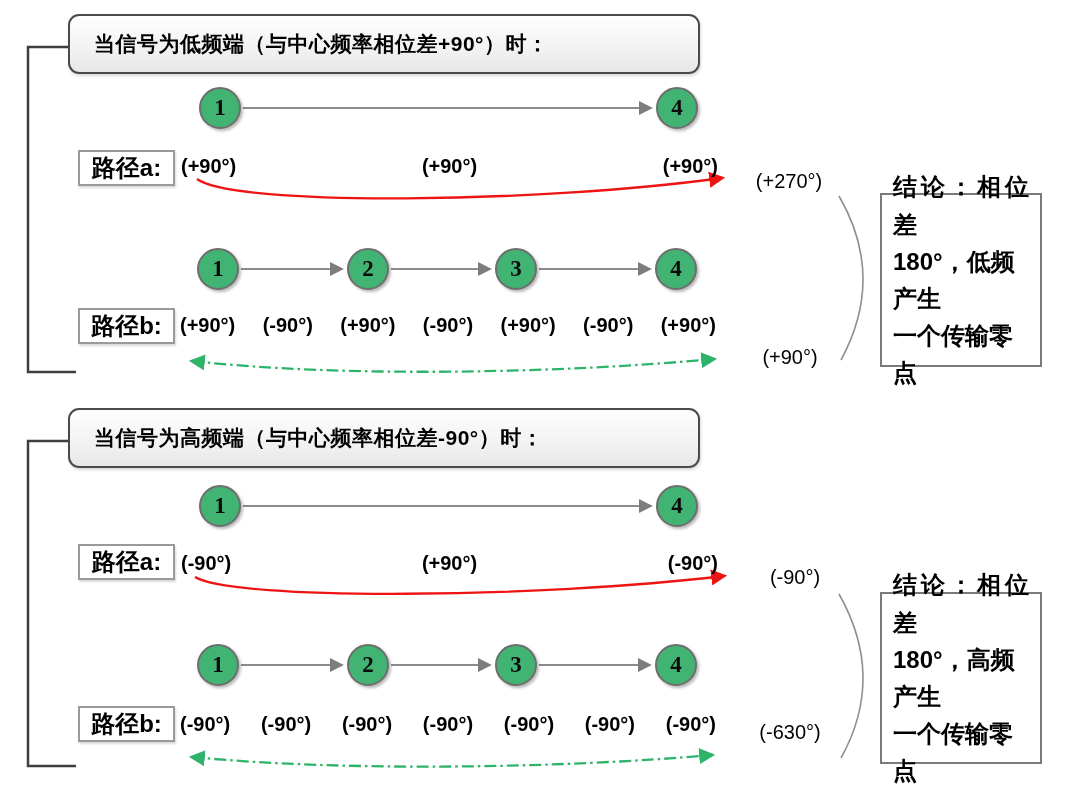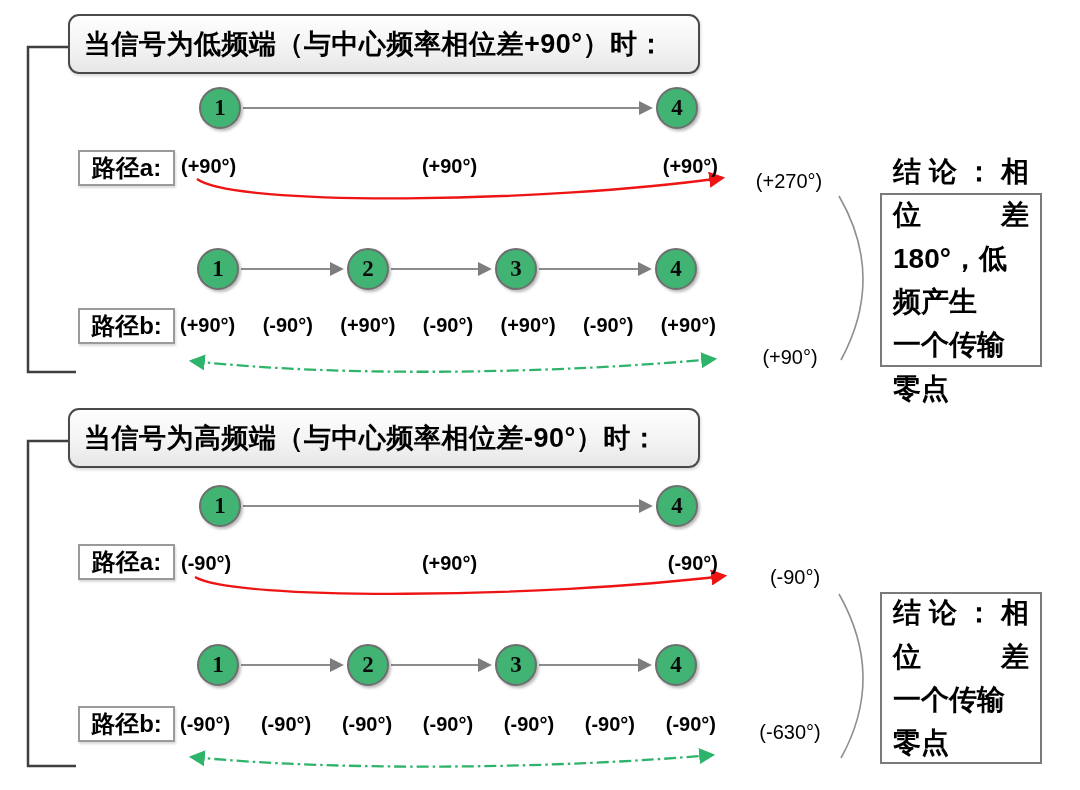--- a/index.html
+++ b/index.html
@@ -8,22 +8,22 @@
     font-family:"Liberation Sans", sans-serif; color:#000; overflow:hidden;
   }
   .stage svg.wires { position:absolute; left:0; top:0; z-index:0; }
   .stage > div { z-index:1; }
 
   .hdr {
     position:absolute; left:68px; width:632px; height:60px;
     border:2px solid #4a4a4a; border-radius:11px;
     background:linear-gradient(180deg,#fefefe 0%,#f3f3f3 55%,#e7e7e7 100%);
     box-shadow:1px 2px 3px rgba(0,0,0,0.15);
-    display:flex; align-items:center; padding-left:14px; box-sizing:border-box;
-    font-weight:bold; font-size:27px; letter-spacing:0.5px; white-space:nowrap;
+    display:flex; align-items:center; padding-left:24px; box-sizing:border-box;
+    font-weight:bold; font-size:21px; letter-spacing:0.5px; white-space:nowrap;
   }
   .node {
     position:absolute; width:42px; height:42px; border-radius:50%;
     border:2px solid #6e6e6e; box-sizing:border-box;
     display:flex; align-items:center; justify-content:center;
     font-family:"Liberation Serif", serif; font-weight:bold; font-size:23px; color:#0a0a0a;
     box-shadow:2px 2px 3px rgba(0,0,0,0.28);
   }
   .plabel {
     position:absolute; width:97px; height:36px;
@@ -36,21 +36,21 @@
     position:absolute; display:flex; justify-content:space-between;
     font-weight:bold; font-size:20px; white-space:nowrap;
   }
   .sum {
     position:absolute; font-weight:normal; font-size:20px; text-align:center; white-space:nowrap;
   }
   .concl {
     position:absolute; left:880px; width:162px;
     border:2px solid #7a7a7a; background:#fff; box-sizing:border-box;
     padding:8px 11px; display:flex; flex-direction:column; justify-content:center;
-    font-weight:bold; font-size:28px; line-height:1.55;
+    font-weight:bold; font-size:24px; line-height:1.55;
   }
   .concl .l1 { text-align:justify; text-align-last:justify; }
 </style>
 </head>
 <body>
 
 <div class="stage">
 
   <svg class="wires" width="1080" height="790" viewBox="0 0 1080 790">
     <defs>
@@ -149,16 +149,17 @@
     <span>(-90°)</span>
     <span>(-90°)</span>
     <span>(-90°)</span>
     <span>(-90°)</span>
     <span>(-90°)</span>
   </div>
   <div class="sum" style="left:738px; top:721px; width:104px;">(-630°)</div>
 
   <div class="concl" style="top:592px; height:172px;">
     <div class="l1">结论：相位差</div>
+    <div>180°，高频产生</div>
     <div>一个传输零点</div>
   </div>
 
 </div>
 
 </body></html>

